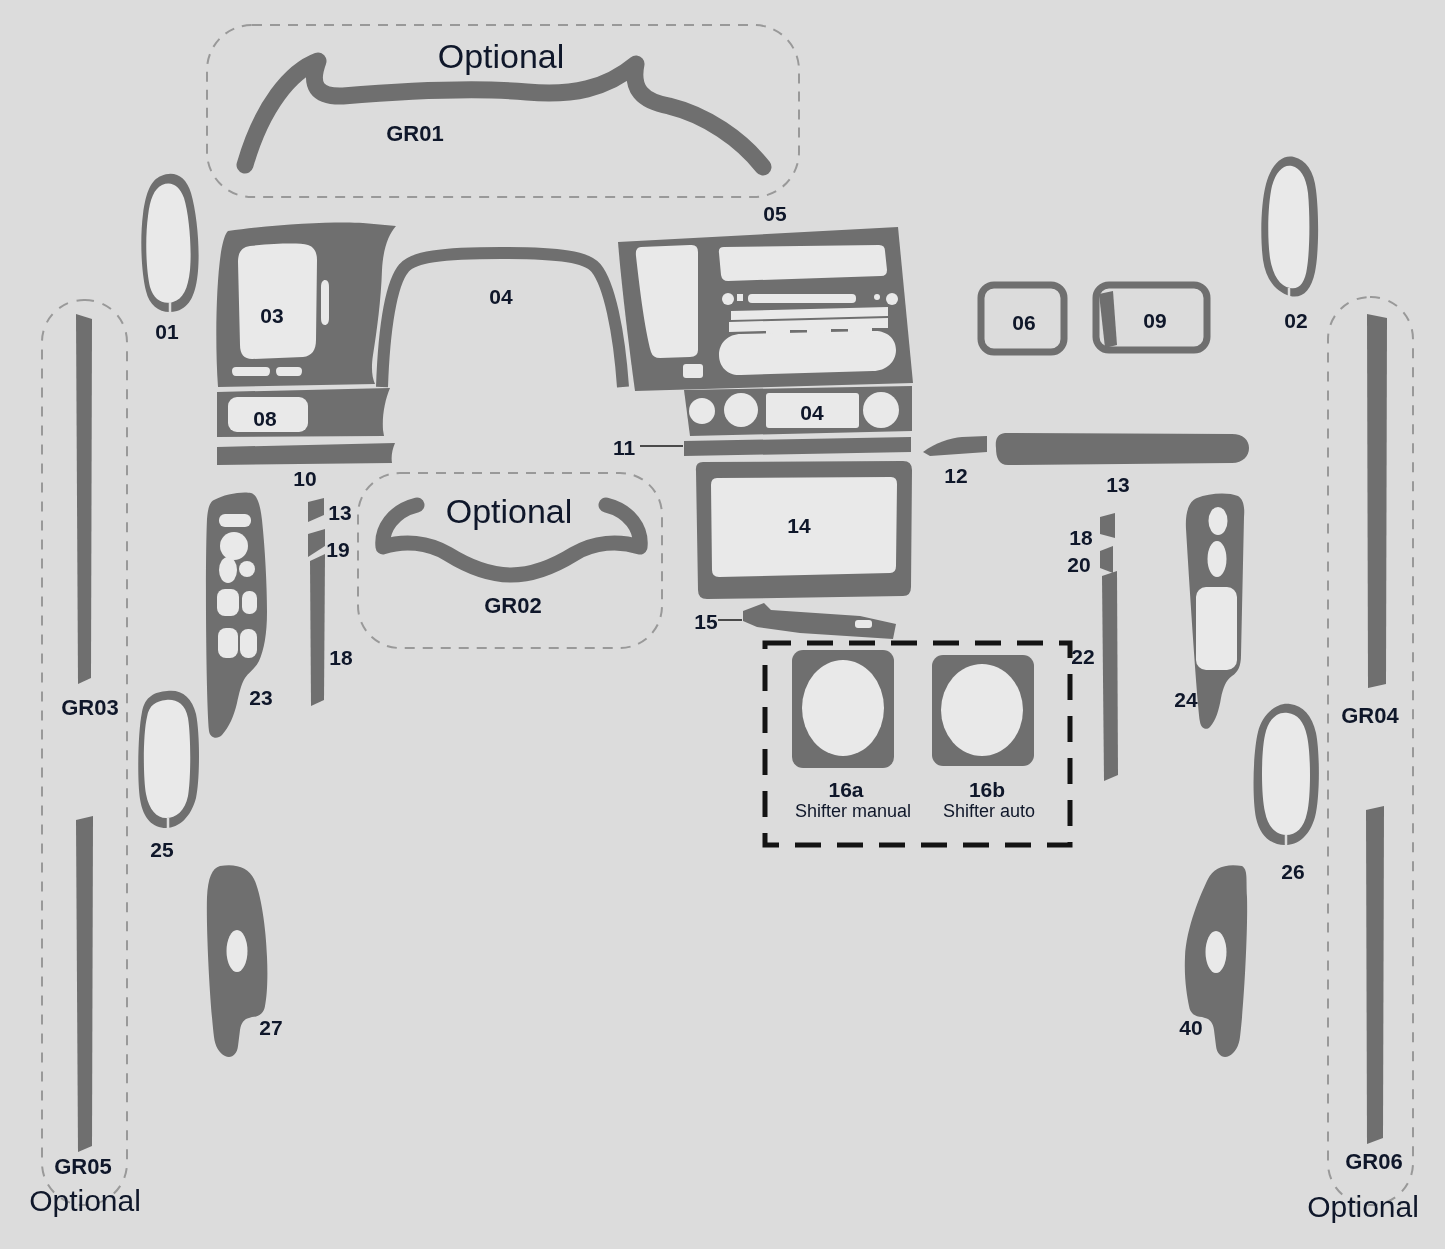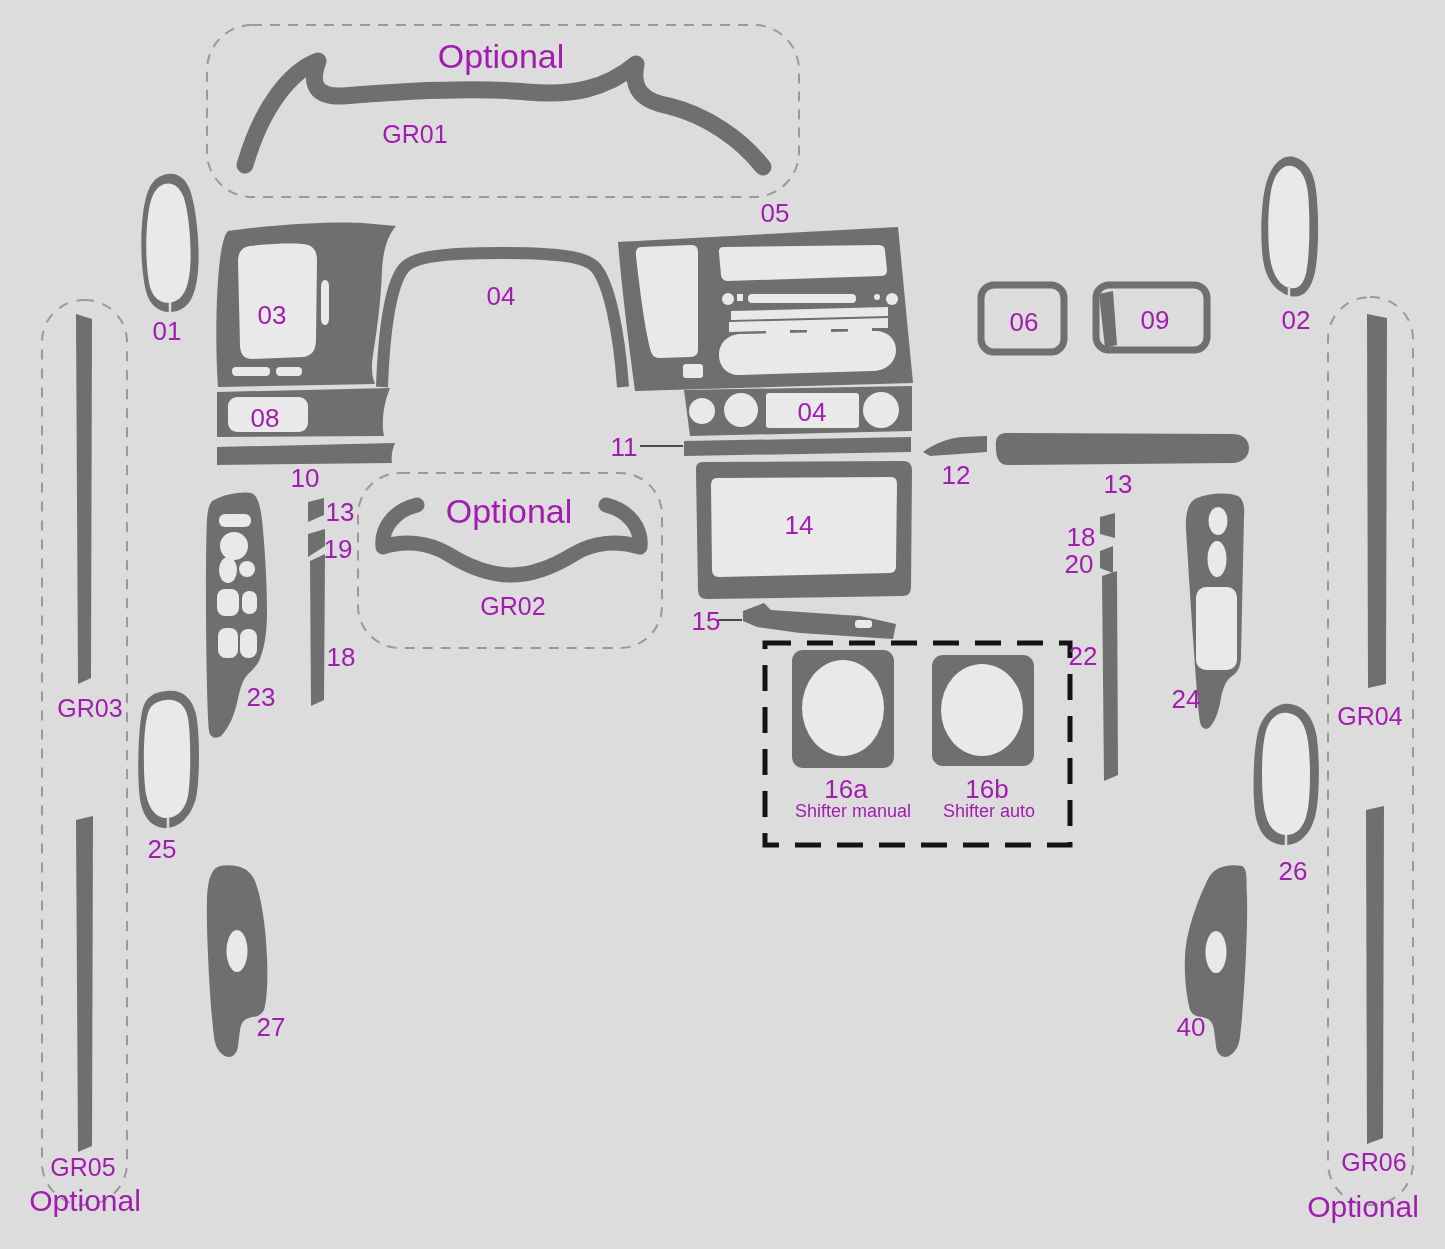--- a/index.html
+++ b/index.html
@@ -14,24 +14,24 @@
   .part{fill:#6f6f6f;stroke:none;}
   .hole{fill:#e9e9e9;stroke:none;}
   .band{fill:none;stroke:#6f6f6f;}
   .outline{fill:none;stroke:#6f6f6f;}
   .dashbox{fill:none;stroke:#999999;stroke-width:2;}
   .shiftbox{fill:none;stroke:#141414;stroke-width:5;}
   .leader{stroke:#4a4a4a;stroke-width:2;}
   .seam{stroke:#dcdcdc;stroke-width:2.5;}
   .lbl{
     position:absolute;transform:translate(-50%,-50%);
-    color:#a21caf;white-space:nowrap;line-height:1;
+    color:#0f172a;white-space:nowrap;line-height:1;
   }
-  .num{font-size:26px;font-weight:400;}
-  .grp{font-size:25px;font-weight:400;}
+  .num{font-size:21px;font-weight:700;}
+  .grp{font-size:22px;font-weight:700;}
   .opt-big{font-size:34px;font-weight:400;}
   .opt-small{font-size:30px;font-weight:400;}
   .cap{font-size:18px;font-weight:400;}
 </style>
 </head>
 <body>
 
 <div class="canvas">
 
   <svg class="shape-layer" width="1445" height="1249" viewBox="0 0 1445 1249">

